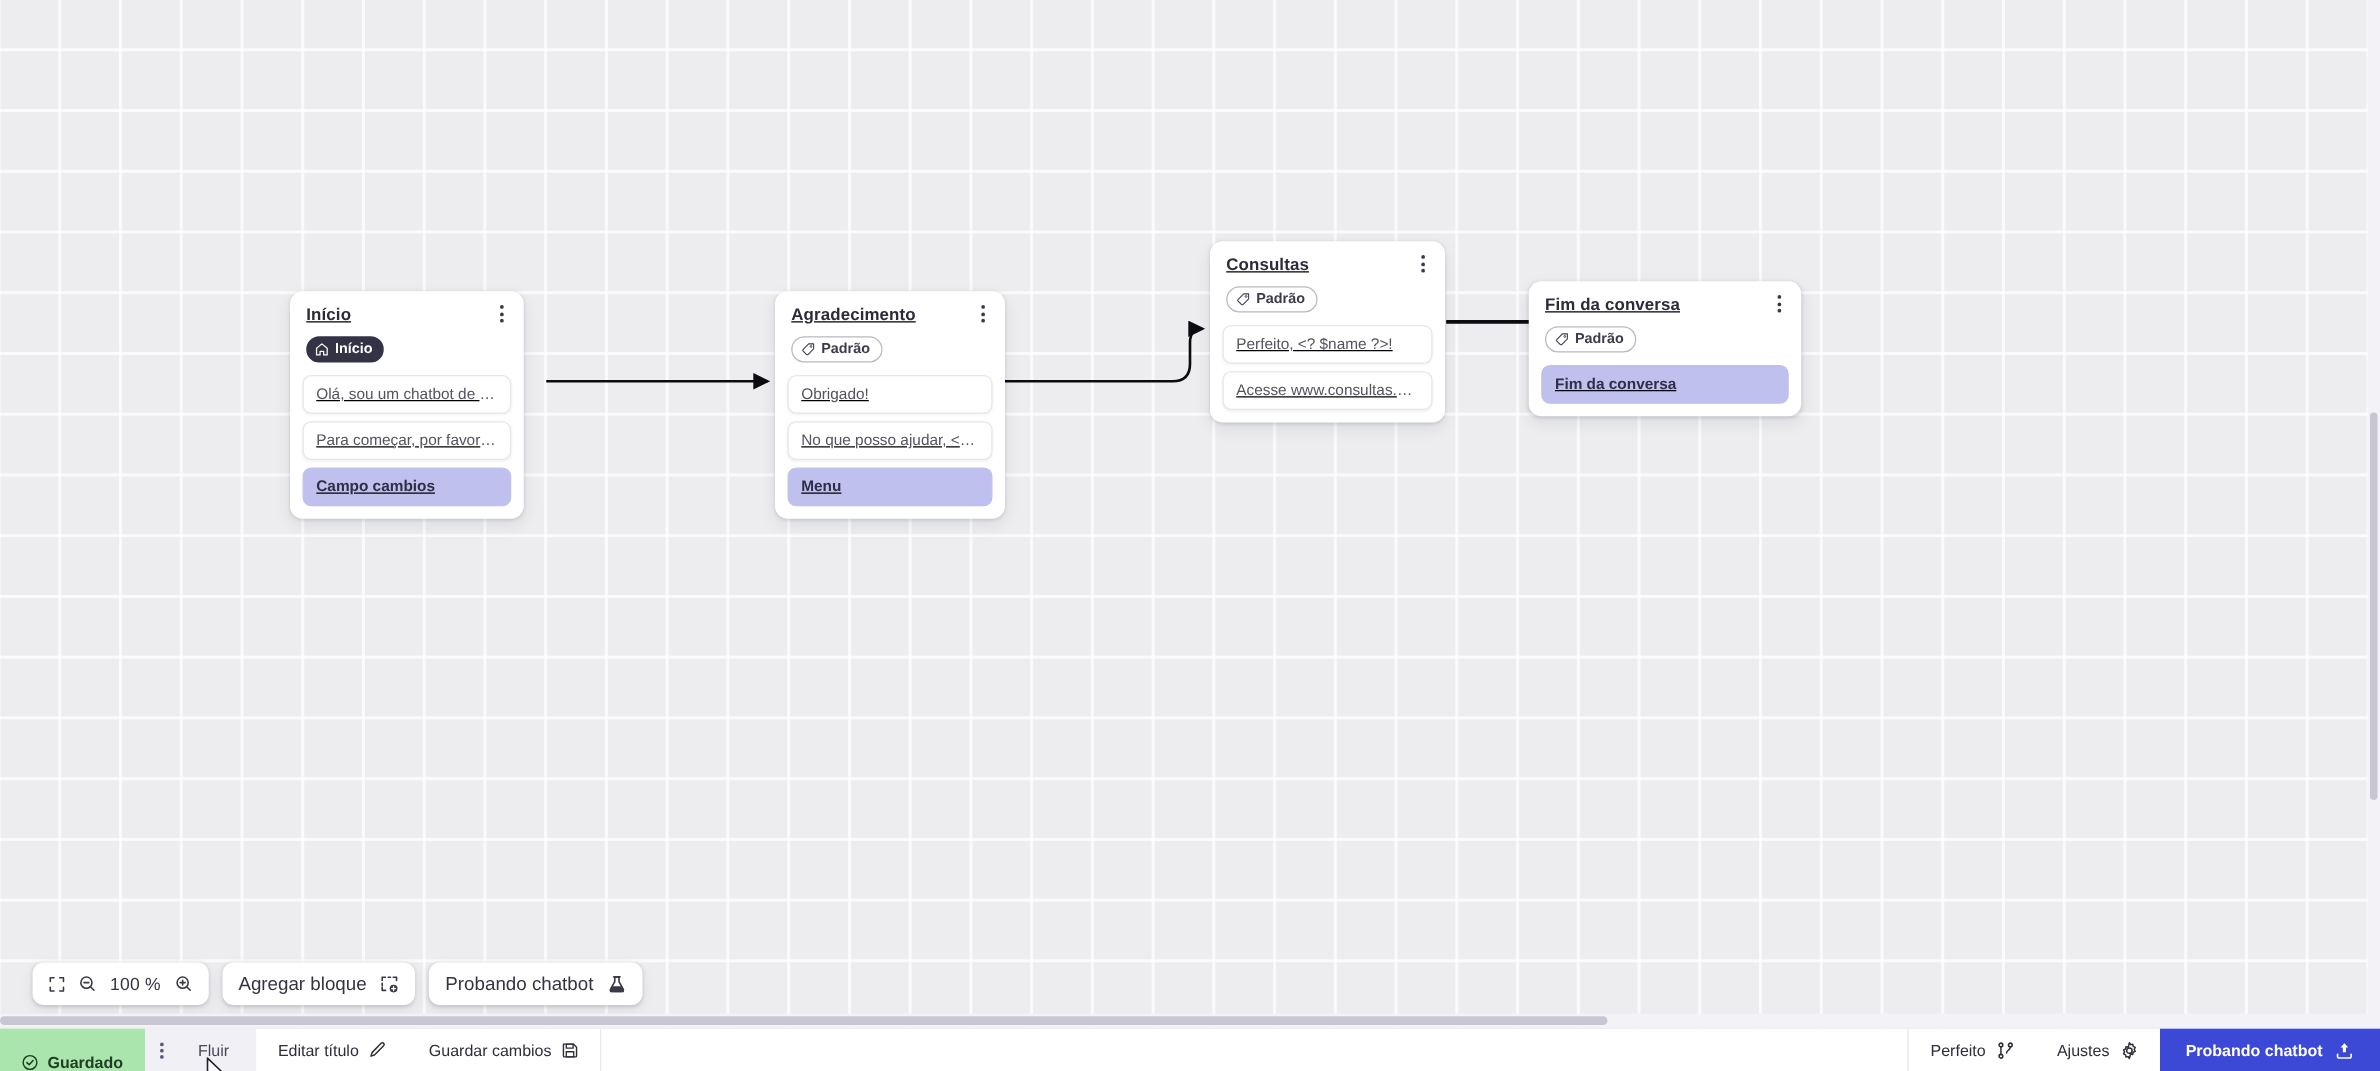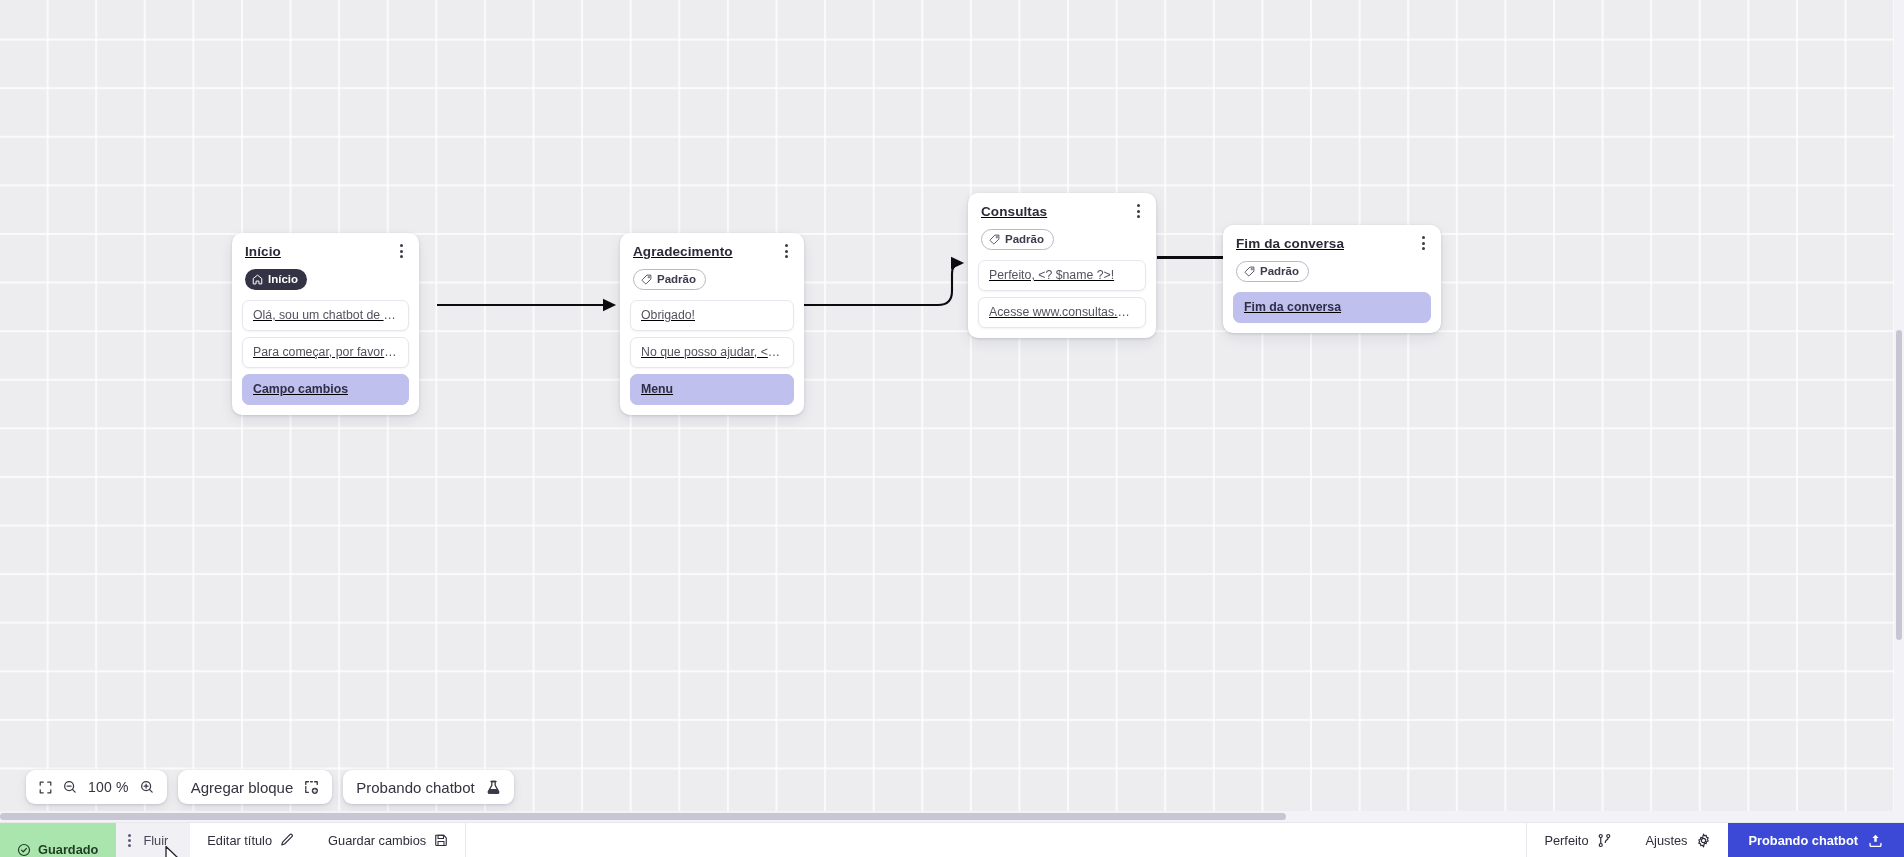--- a/index.html
+++ b/index.html
@@ -140,21 +140,21 @@
   }
   .sb-item {
     display: flex; align-items: center; gap: 8px;
     padding: 0 17px;
     cursor: pointer;
     white-space: nowrap;
   }
   .sb-item.flow {
     background: #f1f1f5;
     color: #4a4856;
-    gap: 12px;
+    gap: 27px;
     padding: 0 22px 0 12px;
   }
   .sb-kebab { display:flex; flex-direction:column; gap:2px; align-items:center; }
   .sb-kebab i { width:3px;height:3px;border-radius:50%;background:#5b5a7c; }
   .sb-right { margin-left: auto; display: flex; align-items: stretch; }
   .publish {
     display: flex; align-items: center; gap: 10px;
     background: #3b49d6;
     color: #ffffff;
     font-weight: 700;

